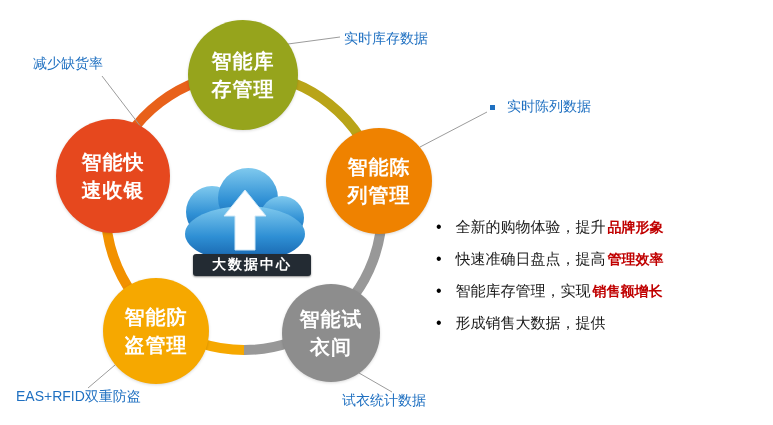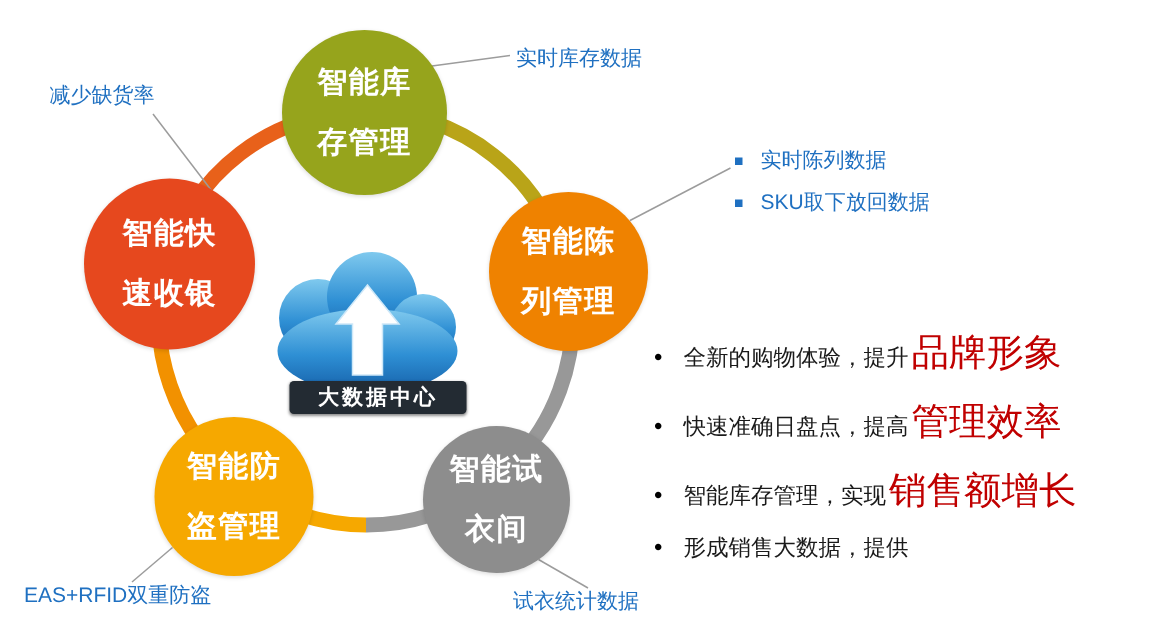--- a/index.html
+++ b/index.html
@@ -2,21 +2,21 @@
 <html><head>
 <meta charset="utf-8">
 <style>
   html,body{margin:0;padding:0;background:#ffffff;}
   body{font-family:"Liberation Sans","DejaVu Sans",sans-serif;}
   .canvas{position:relative;width:773px;height:425px;background:#fff;overflow:hidden;}
 
   .ring-svg{position:absolute;left:0;top:0;width:773px;height:425px;}
 
   .node{position:absolute;border-radius:50%;display:flex;align-items:center;justify-content:center;
-        text-align:center;color:#fff;font-weight:bold;font-size:20px;line-height:40px;
+        text-align:center;color:#fff;font-weight:bold;font-size:20px;line-height:28px;
         box-shadow:0 1px 3px rgba(0,0,0,0.15);}
   .node .lbl{display:block;width:66px;letter-spacing:1px;}
   .node-inventory{left:188px;top:20px;width:110px;height:110px;background:#96A41C;}
   .node-checkout {left:56px; top:119px;width:114px;height:114px;background:#E6481E;}
   .node-display  {left:326px;top:128px;width:106px;height:106px;background:#EF8200;}
   .node-antitheft{left:103px;top:278px;width:106px;height:106px;background:#F6A800;}
   .node-fitting  {left:282px;top:284px;width:98px; height:98px; background:#8D8D8D;}
 
   .cloud{position:absolute;left:170px;top:160px;width:150px;height:115px;}
   .banner{position:absolute;left:193px;top:254px;width:118px;height:22px;background:#232B33;
@@ -29,21 +29,21 @@
   .callout-display  {left:490px;top:98px;}
   .callout-display .row{display:flex;align-items:center;margin-bottom:10px;}
   .callout-display .dot{width:5px;height:5px;background:#1F70C1;margin-right:12px;flex:0 0 auto;}
   .callout-antitheft{left:16px; top:388px;}
   .callout-fitting  {left:342px;top:392px;}
 
   .benefits{list-style:none;margin:0;padding:0;position:absolute;left:436px;top:218px;width:335px;}
   .benefits li{display:flex;align-items:baseline;margin-bottom:13px;white-space:nowrap;}
   .benefits .bullet{font-size:16px;color:#000;margin-right:14px;}
   .benefits .prefix{font-size:15px;color:#1a1a1a;}
-  .benefits .hl{font-size:25px;font-weight:normal;color:#C00000;margin-left:2px;}
+  .benefits .hl{font-size:14px;font-weight:bold;color:#C00000;margin-left:2px;}
 </style>
 </head>
 <body>
 
 <div class="canvas">
 
   <svg class="ring-svg" viewBox="0 0 773 425">
     <path d="M 111 175 A 138 138 0 0 1 243 74" stroke="#E8611A" stroke-width="10" fill="none"></path>
     <path d="M 243 74 A 138 138 0 0 1 378 181" stroke="#B9A418" stroke-width="10" fill="none"></path>
     <path d="M 378 181 A 138 138 0 0 1 325 324" stroke="#989898" stroke-width="10" fill="none"></path>
@@ -95,24 +95,20 @@
   <div class="banner">大数据中心</div>
 
   <div class="callout callout-customer">减少缺货率</div>
   <div class="callout callout-inventory">实时库存数据</div>
 
   <div class="callout callout-display">
     <div class="row">
       <span class="dot"></span>
       <span>实时陈列数据</span>
     </div>
-    <div class="row">
-      <span class="dot"></span>
-      <span>SKU取下放回数据</span>
-    </div>
   </div>
 
   <div class="callout callout-antitheft">EAS+RFID双重防盗</div>
   <div class="callout callout-fitting">试衣统计数据</div>
 
   <ul class="benefits">
     <li>
       <span class="bullet">•</span>
       <span class="prefix">全新的购物体验，提升</span>
         <span class="hl">品牌形象</span>

